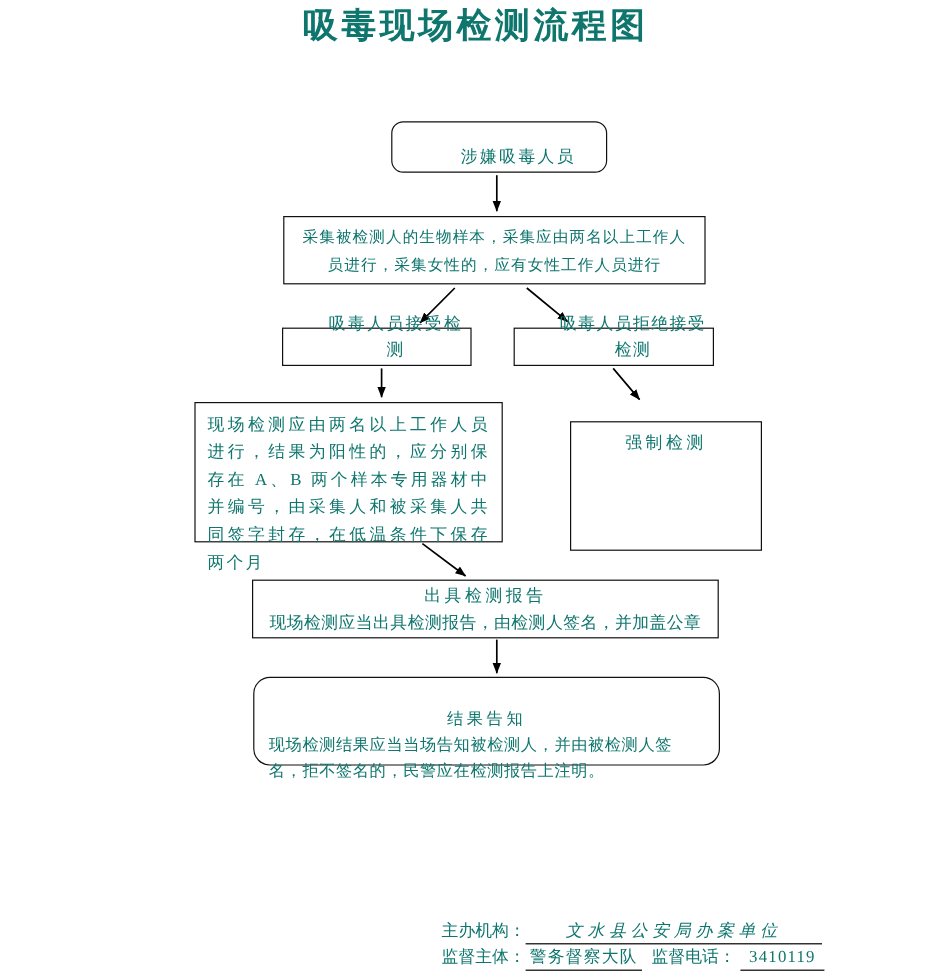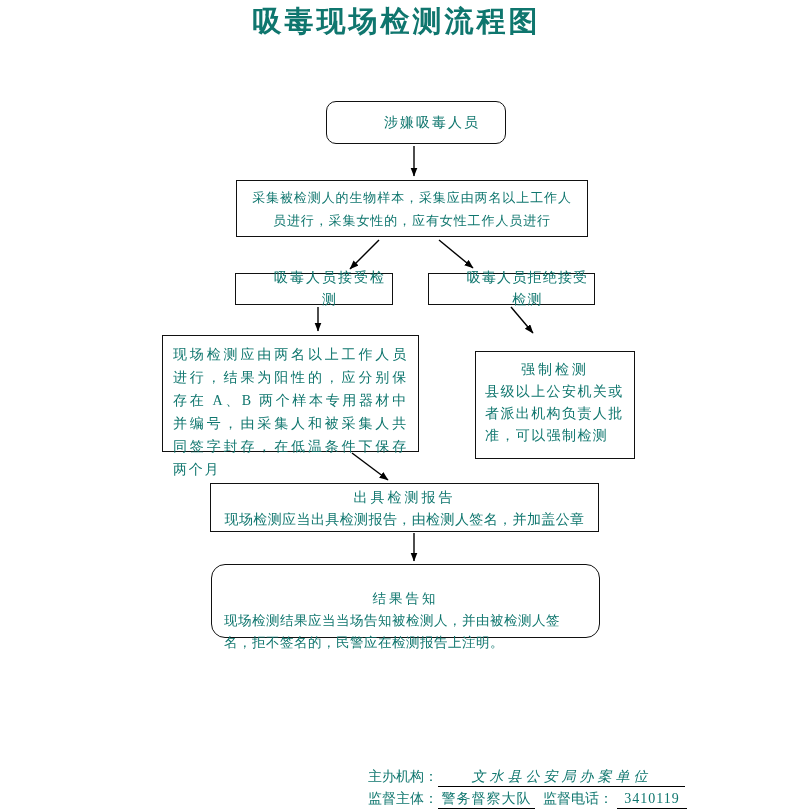--- a/index.html
+++ b/index.html
@@ -39,21 +39,21 @@
     background: #ffffff;
     box-sizing: border-box;
     font-size: 14px;
     line-height: 22px;
     letter-spacing: 1.5px;
   }
   .rounded { border-radius: 10px; }
   .rounded-lg { border-radius: 14px; }
   .center-v {
     display: flex;
-    align-items: center;
+    align-items: flex-end;
     justify-content: center;
     text-align: center;
     padding-left: 32px;
   }
   .node-title {
     text-align: center;
     letter-spacing: 3px;
     line-height: 22px;
   }
   .node-body {
@@ -156,21 +156,20 @@
   <div class="node center-v node-refuse">
     <span>吸毒人员拒绝接受检测</span>
   </div>
 
   <div class="node body-justify node-onsite">
     <span>现场检测应由两名以上工作人员进行，结果为阳性的，应分别保存在 A、B 两个样本专用器材中并编号，由采集人和被采集人共同签字封存，在低温条件下保存两个月</span>
   </div>
 
   <div class="node node-forced">
     <div class="node-title">强制检测</div>
-    <div class="node-body body-left">县级以上公安机关或者派出机构负责人批准，可以强制检测</div>
   </div>
 
   <div class="node node-report">
     <div class="node-title">出具检测报告</div>
     <div class="node-body body-center">现场检测应当出具检测报告，由检测人签名，并加盖公章</div>
   </div>
 
   <div class="node rounded-lg node-notify">
     <div class="node-title">结果告知</div>
     <div class="node-body body-left">现场检测结果应当当场告知被检测人，并由被检测人签名，拒不签名的，民警应在检测报告上注明。</div>

